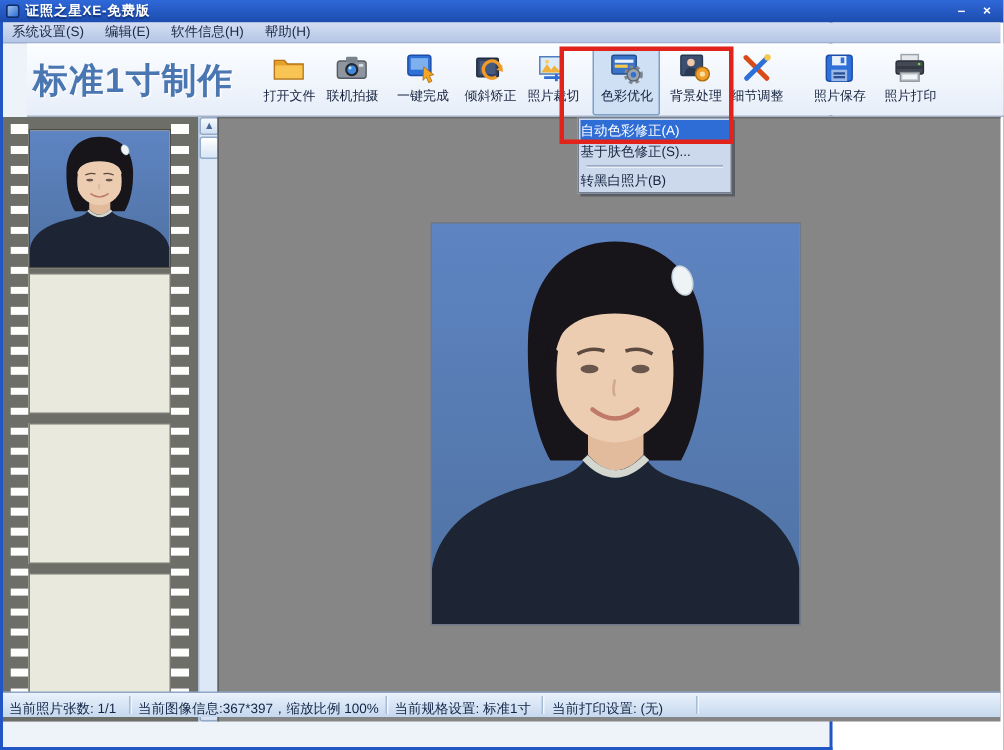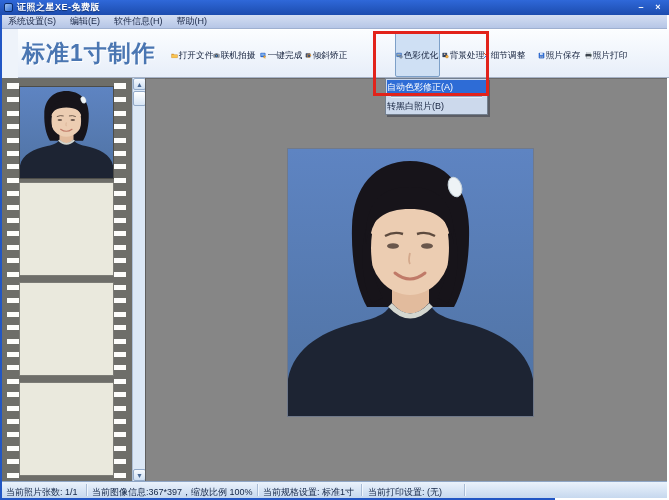--- a/index.html
+++ b/index.html
@@ -18,21 +18,21 @@
   
   .menubar{ position:absolute; left:0; top:15px; width:665px; height:14px;
     background:linear-gradient(#d4def2,#b6c6e6); display:flex; align-items:center;
     padding-left:6px; gap:14px; border-bottom:1px solid #9fb0d0; }
   .menubar .menu-item{ font-size:9px; color:#1a2747; white-space:nowrap; cursor:default; }
   
   .toolbar{ position:absolute; left:0; top:29px; width:665px; height:49px;
     background:linear-gradient(#fbfdff,#e7eef9); border-top:1px solid #fff; border-bottom:1px solid #a6b2c6;margin-left:16px; }
   .mode-title{ position:absolute; left:4px; top:8px; width:148px; font-size:23px; font-weight:bold;
     color:#4a76b2; white-space:nowrap; letter-spacing:1px; text-shadow:1px 1px 0 #ffffff; }
-  .tbtn{ position:absolute; top:2px; width:45px; height:45px; display:flex; 
+  .tbtn{ position:absolute; top:2px; width:45px; height:45px; display:flex; flex-direction:column;
     align-items:center; justify-content:flex-start; border:1px solid transparent; border-radius:2px; cursor:default; }
   .tbtn svg{ width:23px; height:23px; display:block; margin-top:1px; }
   .tbtn .tlabel{ font-size:9px; color:#13203c; margin-top:1px; white-space:nowrap; transform:scale(.96); }
   .tbtn.pressed{ background:#cfe0f4; border:1px solid #7da0c8; }
   
   .workspace{ position:absolute; left:0; top:78px; width:665px; height:403px; }
   .main-canvas{ position:absolute; left:143px; top:0; width:522px; height:403px; background:#868686;
     border-left:1px solid #5f5f5f; border-top:1px solid #6a6a6a; }
   .photo{ position:absolute; left:142px; top:70px; width:245px; height:267px; box-shadow:0 0 0 1px #70798a; }
   .photo svg{ width:100%; height:100%; display:block; }
@@ -57,21 +57,21 @@
   .dropdown{ position:absolute; left:383px; top:78px; width:103px; background:#ccd9ec;
     border:1px solid #74808f; box-shadow:2px 2px 0 rgba(40,45,60,.45); z-index:40; padding:1px; }
   .dd-item{ height:14px; line-height:14px; font-size:9px; color:#16233f; padding-left:0;
     white-space:nowrap; cursor:default; }
   .dd-item.selected{ background:#2e6cd6; color:#ffffff; }
   .dd-sep{ height:1px; background:#97a8c0; margin:2px 4px; box-shadow:0 1px 0 #e8eef8; }
   
   .red-rect{ position:absolute; left:371px; top:31px; width:116px; height:65px;
     border:3px solid #e2231b; z-index:60; pointer-events:none; }
   
-  .statusbar{ position:absolute; left:0; top:481px; width:665px; height:17px;
+  .statusbar{ position:absolute; left:0; top:461px; width:665px; height:17px;
     background:linear-gradient(#eaf2fc,#c6d8ee); border-top:1px solid #8fa6c6; font-size:9px; color:#122445; }
   .statusbar span{ position:absolute; top:4px; white-space:nowrap; }
   .st-sep{ position:absolute; top:2px; width:1px; height:12px; background:#a9bcd6; box-shadow:1px 0 0 #f0f6fd; }
 </style>
 </head>
 <body>
 
 <div class="window">
 
   <div class="titlebar">
@@ -123,20 +123,29 @@
     <div class="tbtn" style="left:286px">
       <svg viewBox="0 0 24 24">
         <rect x="3" y="5" width="15" height="13" rx="1" fill="#32415e" stroke="#1f2a40"></rect>
         <rect x="5" y="7" width="11" height="9" fill="#46597e"></rect>
         <path d="M19.5,13 a6,6 0 1 0 -2.8,5" fill="none" stroke="#f09a28" stroke-width="2.3"></path>
         <path d="M20.6,9.6 l0.6,5 -4.5,-1.6z" fill="#f09a28"></path>
       </svg>
       <span class="tlabel">倾斜矫正</span>
     </div>
 
+    <div class="tbtn" style="left:328px">
+      <svg viewBox="0 0 24 24">
+        <rect x="3" y="4" width="16" height="12" fill="#dcebfa" stroke="#4a78b8"></rect>
+        <path d="M4,15 l4,-6 3,4 2,-3 5,5z" fill="#f0b23c"></path>
+        <circle cx="8" cy="7.5" r="1.4" fill="#f5d060"></circle>
+        <path d="M6,18.5 h11 M14.5,16 v5" stroke="#2f6fd8" stroke-width="2" fill="none"></path>
+      </svg>
+      <span class="tlabel">照片裁切</span>
+    </div>
 
     <div class="tbtn" style="left:423px">
       <svg viewBox="0 0 24 24">
         <rect x="2" y="3" width="15" height="14" rx="1" fill="#3c4f6e" stroke="#273850"></rect>
         <circle cx="9" cy="8" r="2.6" fill="#efc8a8"></circle>
         <path d="M4.5,17 c0,-4 2,-5.5 4.5,-5.5 c2.5,0 4.5,1.5 4.5,5.5z" fill="#2a3a55"></path>
         <circle cx="17" cy="16" r="4.8" fill="#f0a028" stroke="#b06e10"></circle>
         <circle cx="17" cy="16" r="1.8" fill="#fbe0a8"></circle>
       </svg>
       <span class="tlabel">背景处理</span>
@@ -237,20 +246,21 @@
             <path d="M0,267 L0,230 C6,198 36,181 72,173 C92,168 101,163 103,153 Q122,176 142,153 C144,163 153,168 173,173 C209,181 239,198 245,230 L245,267 Z" fill="#1d2433"></path>
             <path d="M102,156 Q122,178 143,156" stroke="#d4d7d0" stroke-width="5" fill="none"></path>
           </g>
         </svg>
       </div>
     </div>
   </div>
 
   <div class="dropdown">
     <div class="dd-item selected">自动色彩修正(A)</div>
+    <div class="dd-item">基于肤色修正(S)...</div>
     <div class="dd-sep"></div>
     <div class="dd-item">转黑白照片(B)</div>
   </div>
 
   <div class="red-rect"></div>
 
   <div class="statusbar">
     <span style="left:4px">当前照片张数: 1/1</span>
     <span style="left:90px">当前图像信息:367*397，缩放比例 100%</span>
     <span style="left:261px">当前规格设置: 标准1寸</span>

